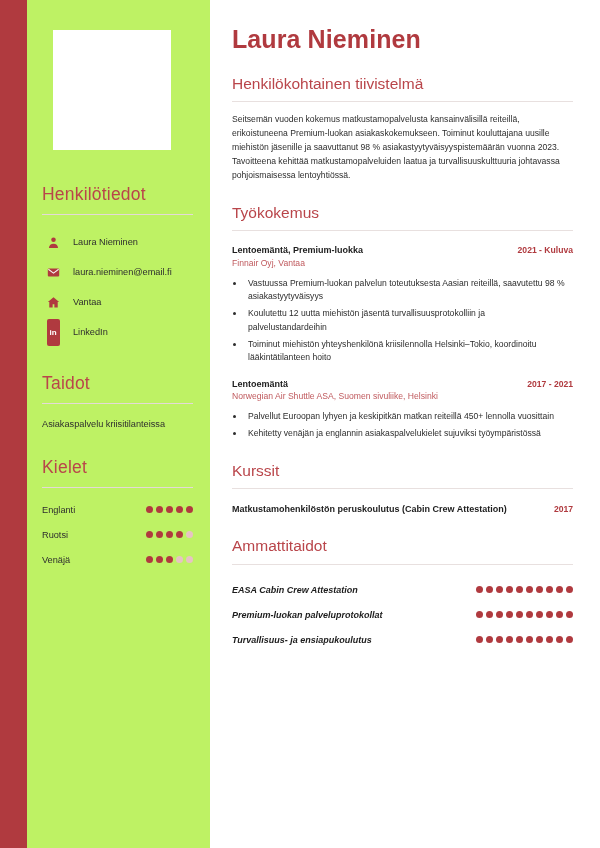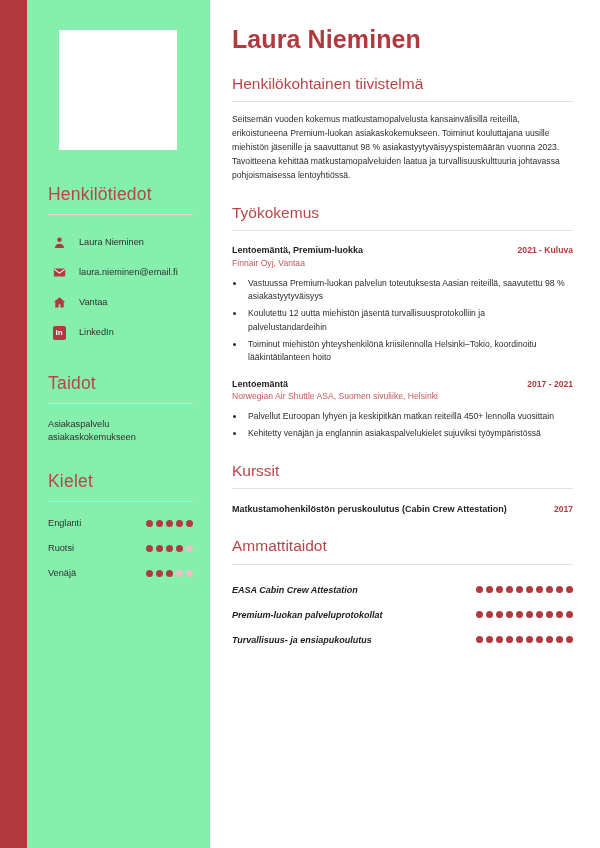--- a/index.html
+++ b/index.html
@@ -25,23 +25,23 @@
     width: 27px;
     flex: 0 0 27px;
     background: #b03a3f;
     height: 848px;
   }
 
   
   .sidebar {
     width: 183px;
     flex: 0 0 183px;
-    background: #86efac;
+    background: #bef264;
     height: 848px;
-    padding: 0 14px 0 18px;
+    padding: 0 14px 0 12px;
   }
 
   .photo {
     width: 118px;
     height: 120px;
     background: #ffffff;
     margin: 30px 0 0 14px;
   }
 
   .side-section { margin-top: 26px; }
@@ -218,21 +218,21 @@
   .proskill-dots { display: flex; gap: 3px; }
   .pdot {
     width: 7px; height: 7px;
     border-radius: 50%;
     background: #e7c3c3;
   }
   .pdot.on { background: #b03a3f; }
 
   
   .li-square {
-    width: 13px; height: 14px;
+    width: 13px; height: 27px;
     background: #b03a3f;
     border-radius: 2px;
     color: #fff;
     font-size: 8px;
     font-weight: bold;
     display: flex;
     align-items: center;
     justify-content: center;
     line-height: 1;
   }
@@ -289,21 +289,21 @@
           </span>
           <span class="contact-text">LinkedIn</span>
         </div>
 
       </div>
     </section>
 
     <section class="side-section">
       <div class="side-heading">Taidot</div>
       <div class="side-rule"></div>
-      <div class="side-body">Asiakaspalvelu asiakaskokemukseen</div>
+      <div class="side-body">Asiakaspalvelu kriisitilanteissa</div>
     </section>
 
     <section class="side-section">
       <div class="side-heading">Kielet</div>
       <div class="side-rule"></div>
       <div class="lang-list" id="lang-list">
           <div class="lang-row">
             <span class="lang-name">Englanti</span>
             <span class="dots">
               <span class="dot on"></span>

